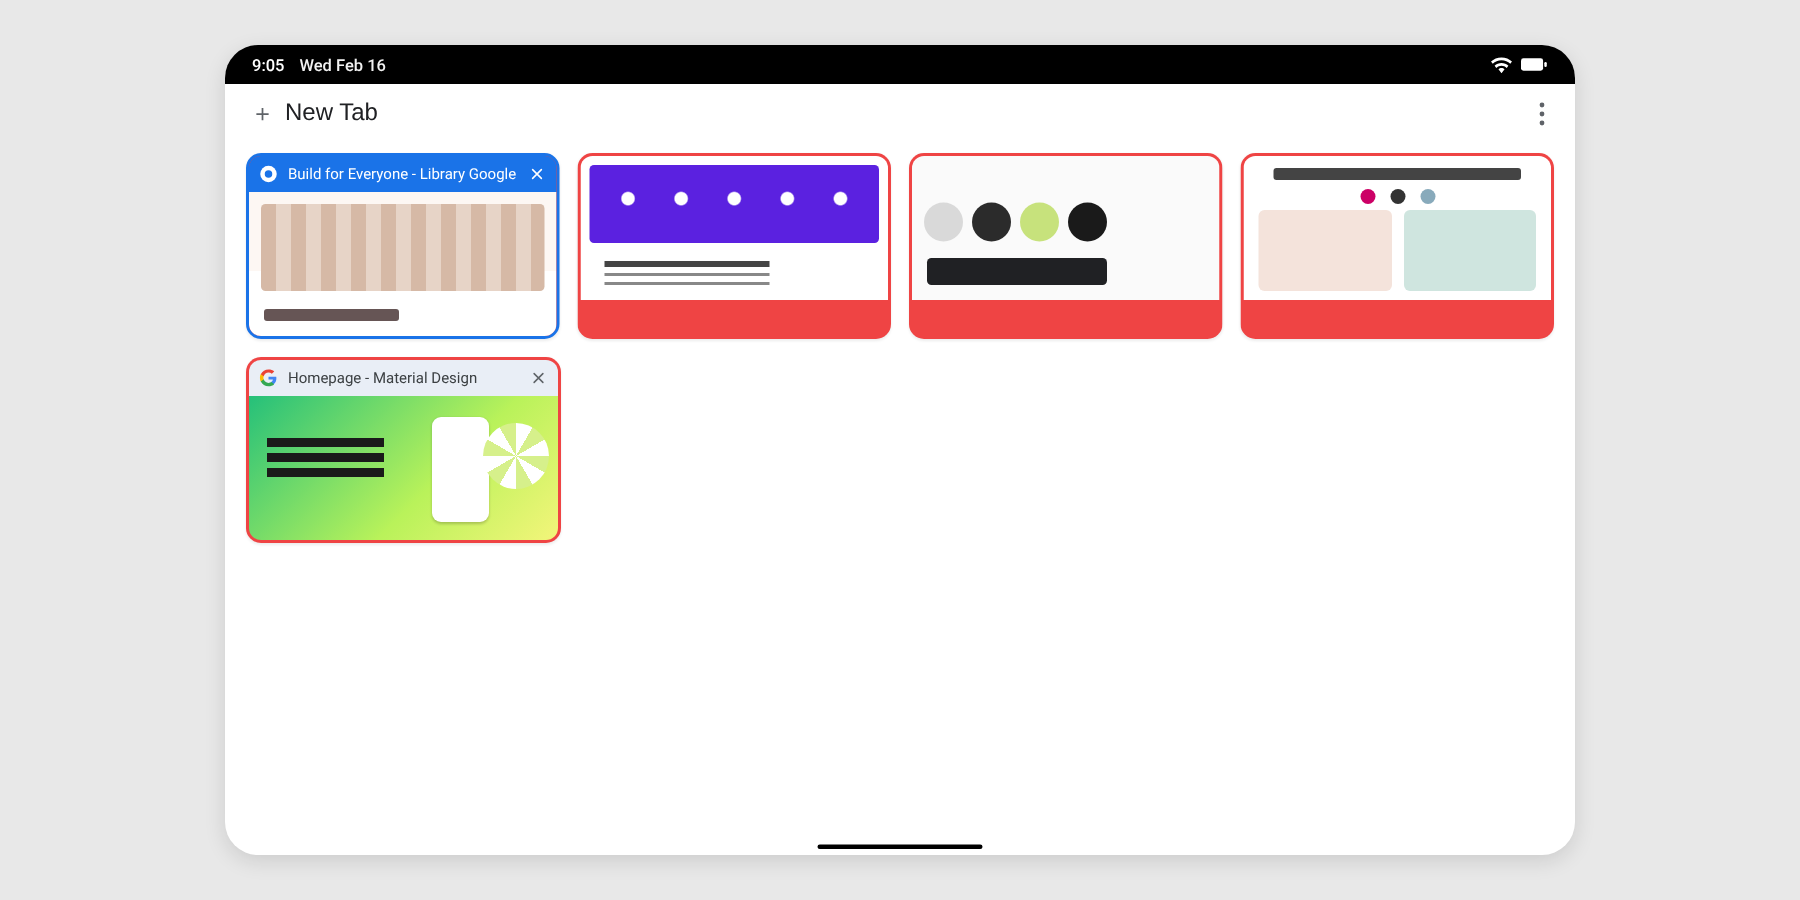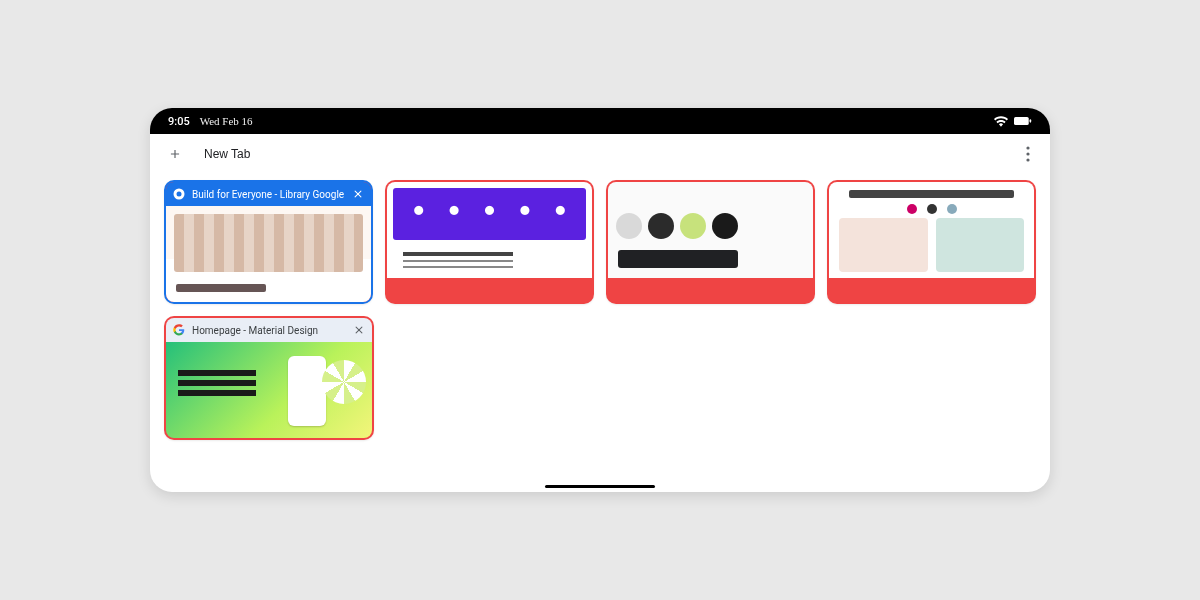--- a/index.html
+++ b/index.html
@@ -7,59 +7,59 @@
     background: #e8e8e8;
     font-family: -apple-system, "Segoe UI", Roboto, sans-serif;
     width: 1200px;
     height: 600px;
     display: flex;
     align-items: center;
     justify-content: center;
   }
   .device {
     width: 900px;
-    height: 384px;
+    height: 540px;
     background: #fff;
     border-radius: 22px;
     overflow: hidden;
     box-shadow: 0 4px 14px rgba(0,0,0,.12);
     display: flex;
     flex-direction: column;
     position: relative;
   }
   .statusbar {
     height: 26px;
     background: #000;
     color: #fff;
     display: flex;
     align-items: center;
     padding: 0 18px;
     font-size: 11px;
     font-weight: 500;
   }
   .statusbar .time { margin-right: 10px; }
-  .statusbar .date { opacity: .95; font-family: Liberation Serif, serif; }
+  .statusbar .date { opacity: .95; }
   .statusbar .spacer { flex: 1; }
   .status-icons { display: flex; gap: 6px; align-items: center; }
   .wifi, .batt {
     display: inline-block;
   }
   .wifi svg, .batt svg { display: block; }
   .toolbar {
     height: 40px;
     display: flex;
     align-items: center;
     padding: 0 14px;
     border-bottom: 1px solid rgba(0,0,0,0);
   }
   .newtab {
     display: flex;
     align-items: center;
-    gap: 22px;
-    font-size: 12px;
+    gap: 8px;
+    font-size: 16px;
     color: #202124;
     background: none;
     border: none;
     cursor: pointer;
     padding: 6px 4px;
   }
   .plus {
     width: 14px; height: 14px; display: inline-block;
   }
   .toolbar .spacer { flex: 1; }

